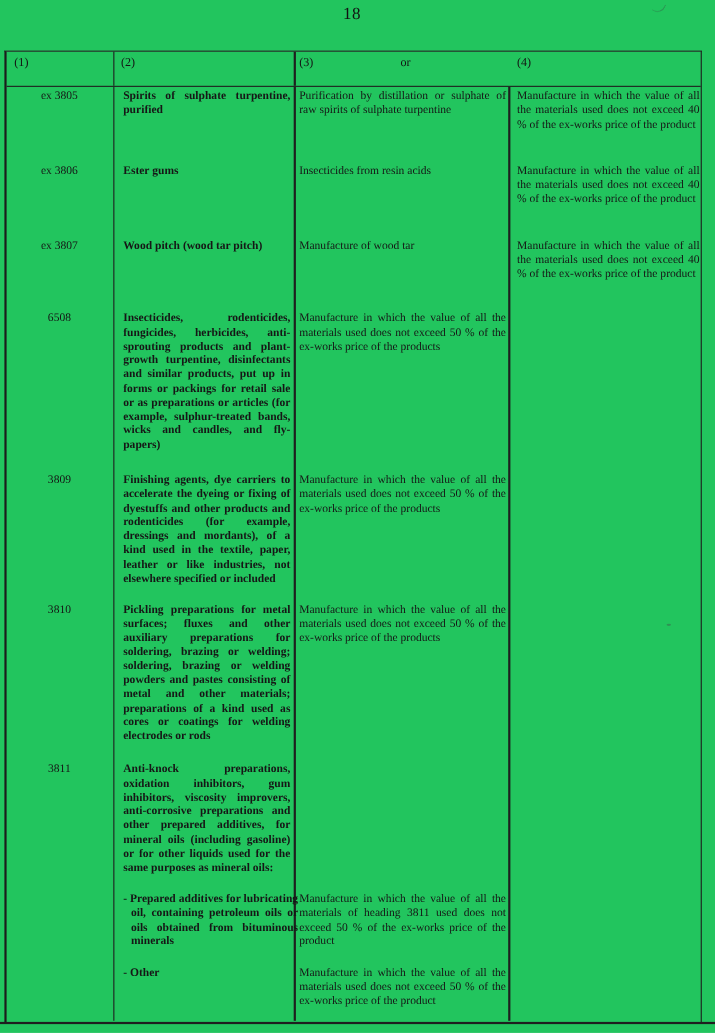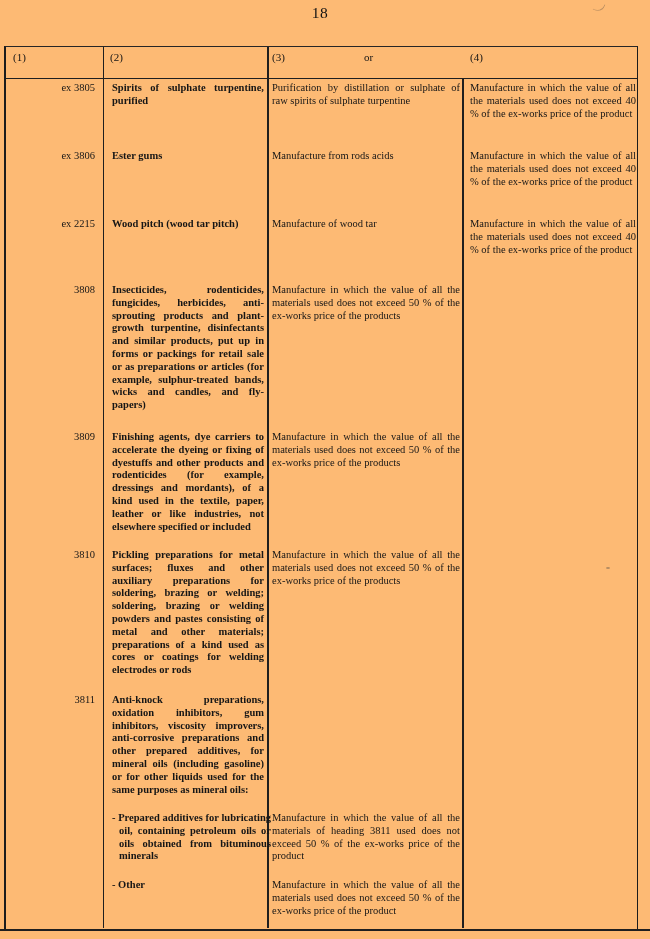--- a/index.html
+++ b/index.html
@@ -4,21 +4,21 @@
 <style>
   html, body {
     margin: 0;
     padding: 0;
     background: #e8e8e6;
   }
   .page {
     position: relative;
     width: 650px;
     height: 939px;
-    background: #fdba74;
+    background: #22c55e;
     overflow: hidden;
     font-family: "Liberation Serif", "DejaVu Serif", serif;
     color: #161616;
     -webkit-font-smoothing: antialiased;
   }
   .page-number {
     position: absolute;
     top: 4px;
     left: 288px;
     width: 64px;
@@ -113,21 +113,21 @@
     height: 0;
     overflow: visible;
   }
   .cell {
     position: absolute;
     font-size: 10.5px;
     line-height: 12.8px;
     text-align: justify;
     color: #161616;
   }
-  .cell.c1 { left: 7px;   width: 82px;  text-align: right; }
+  .cell.c1 { left: 7px;   width: 82px;  text-align: center; }
   .cell.c2 { left: 106px; width: 152px; font-weight: bold; }
   .cell.c3 { left: 266px; width: 188px; }
   .cell.c4 { left: 464px; width: 166px; }
   .cell.dash {
     padding-left: 7px;
     text-indent: -7px;
   }
 </style>
 </head>
 <body>
@@ -159,33 +159,33 @@
       <div class="row-entry" style="top:3px">
         <div class="cell c1">ex 3805</div>
         <div class="cell c2">Spirits of sulphate turpentine, purified</div>
         <div class="cell c3">Purification by distillation or sulphate of raw spirits of sulphate turpentine</div>
         <div class="cell c4">Manufacture in which the value of all the materials used does not exceed 40 % of the ex-works price of the product</div>
       </div>
 
       <div class="row-entry" style="top:71px">
         <div class="cell c1">ex 3806</div>
         <div class="cell c2">Ester gums</div>
-        <div class="cell c3">Manufacture from rods acids</div>
+        <div class="cell c3">Insecticides from resin acids</div>
         <div class="cell c4">Manufacture in which the value of all the materials used does not exceed 40 % of the ex-works price of the product</div>
       </div>
 
       <div class="row-entry" style="top:139px">
-        <div class="cell c1">ex 2215</div>
+        <div class="cell c1">ex 3807</div>
         <div class="cell c2">Wood pitch (wood tar pitch)</div>
         <div class="cell c3">Manufacture of wood tar</div>
         <div class="cell c4">Manufacture in which the value of all the materials used does not exceed 40 % of the ex-works price of the product</div>
       </div>
 
       <div class="row-entry" style="top:205px">
-        <div class="cell c1">3808</div>
+        <div class="cell c1">6508</div>
         <div class="cell c2">Insecticides, rodenticides, fungicides, herbicides, anti-sprouting products and plant-growth turpentine, disinfectants and similar products, put up in forms or packings for retail sale or as preparations or articles (for example, sulphur-treated bands, wicks and candles, and fly-papers)</div>
         <div class="cell c3">Manufacture in which the value of all the materials used does not exceed 50 % of the ex-works price of the products</div>
         <div class="cell c4"></div>
       </div>
 
       <div class="row-entry" style="top:352px">
         <div class="cell c1">3809</div>
         <div class="cell c2">Finishing agents, dye carriers to accelerate the dyeing or fixing of dyestuffs and other products and rodenticides (for example, dressings and mordants), of a kind used in the textile, paper, leather or like industries, not elsewhere specified or included</div>
         <div class="cell c3">Manufacture in which the value of all the materials used does not exceed 50 % of the ex-works price of the products</div>
         <div class="cell c4"></div>

